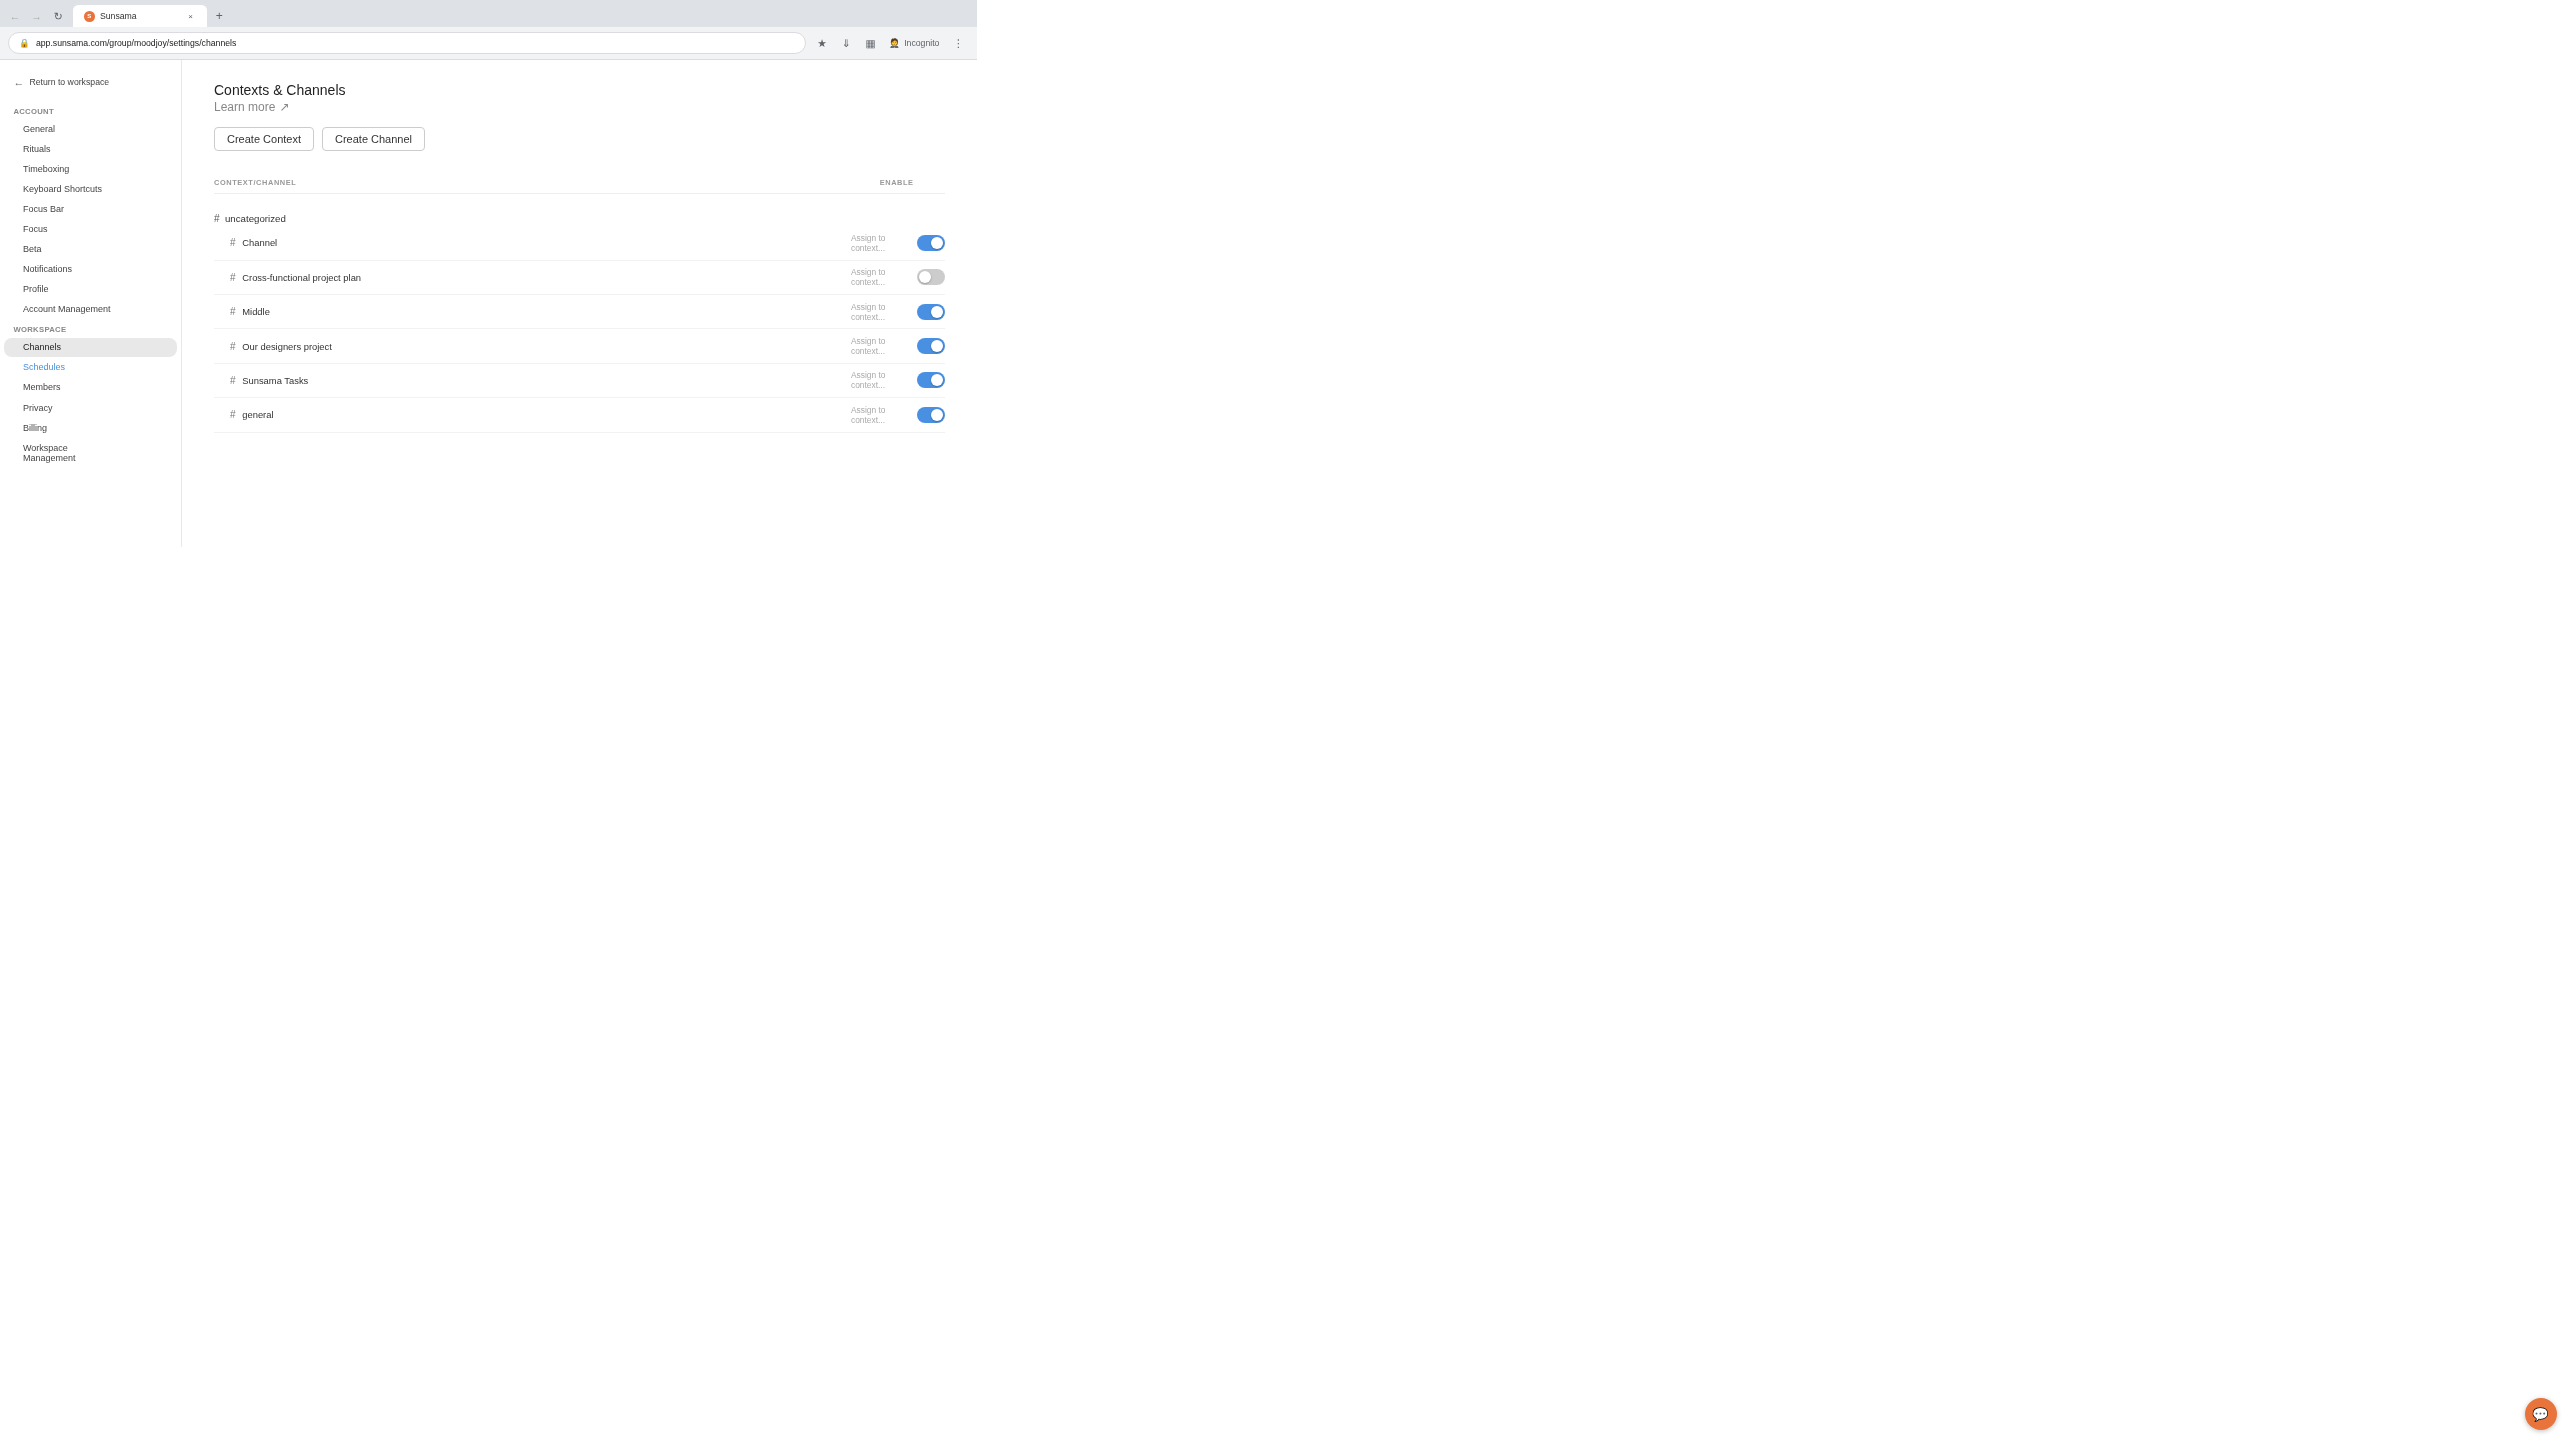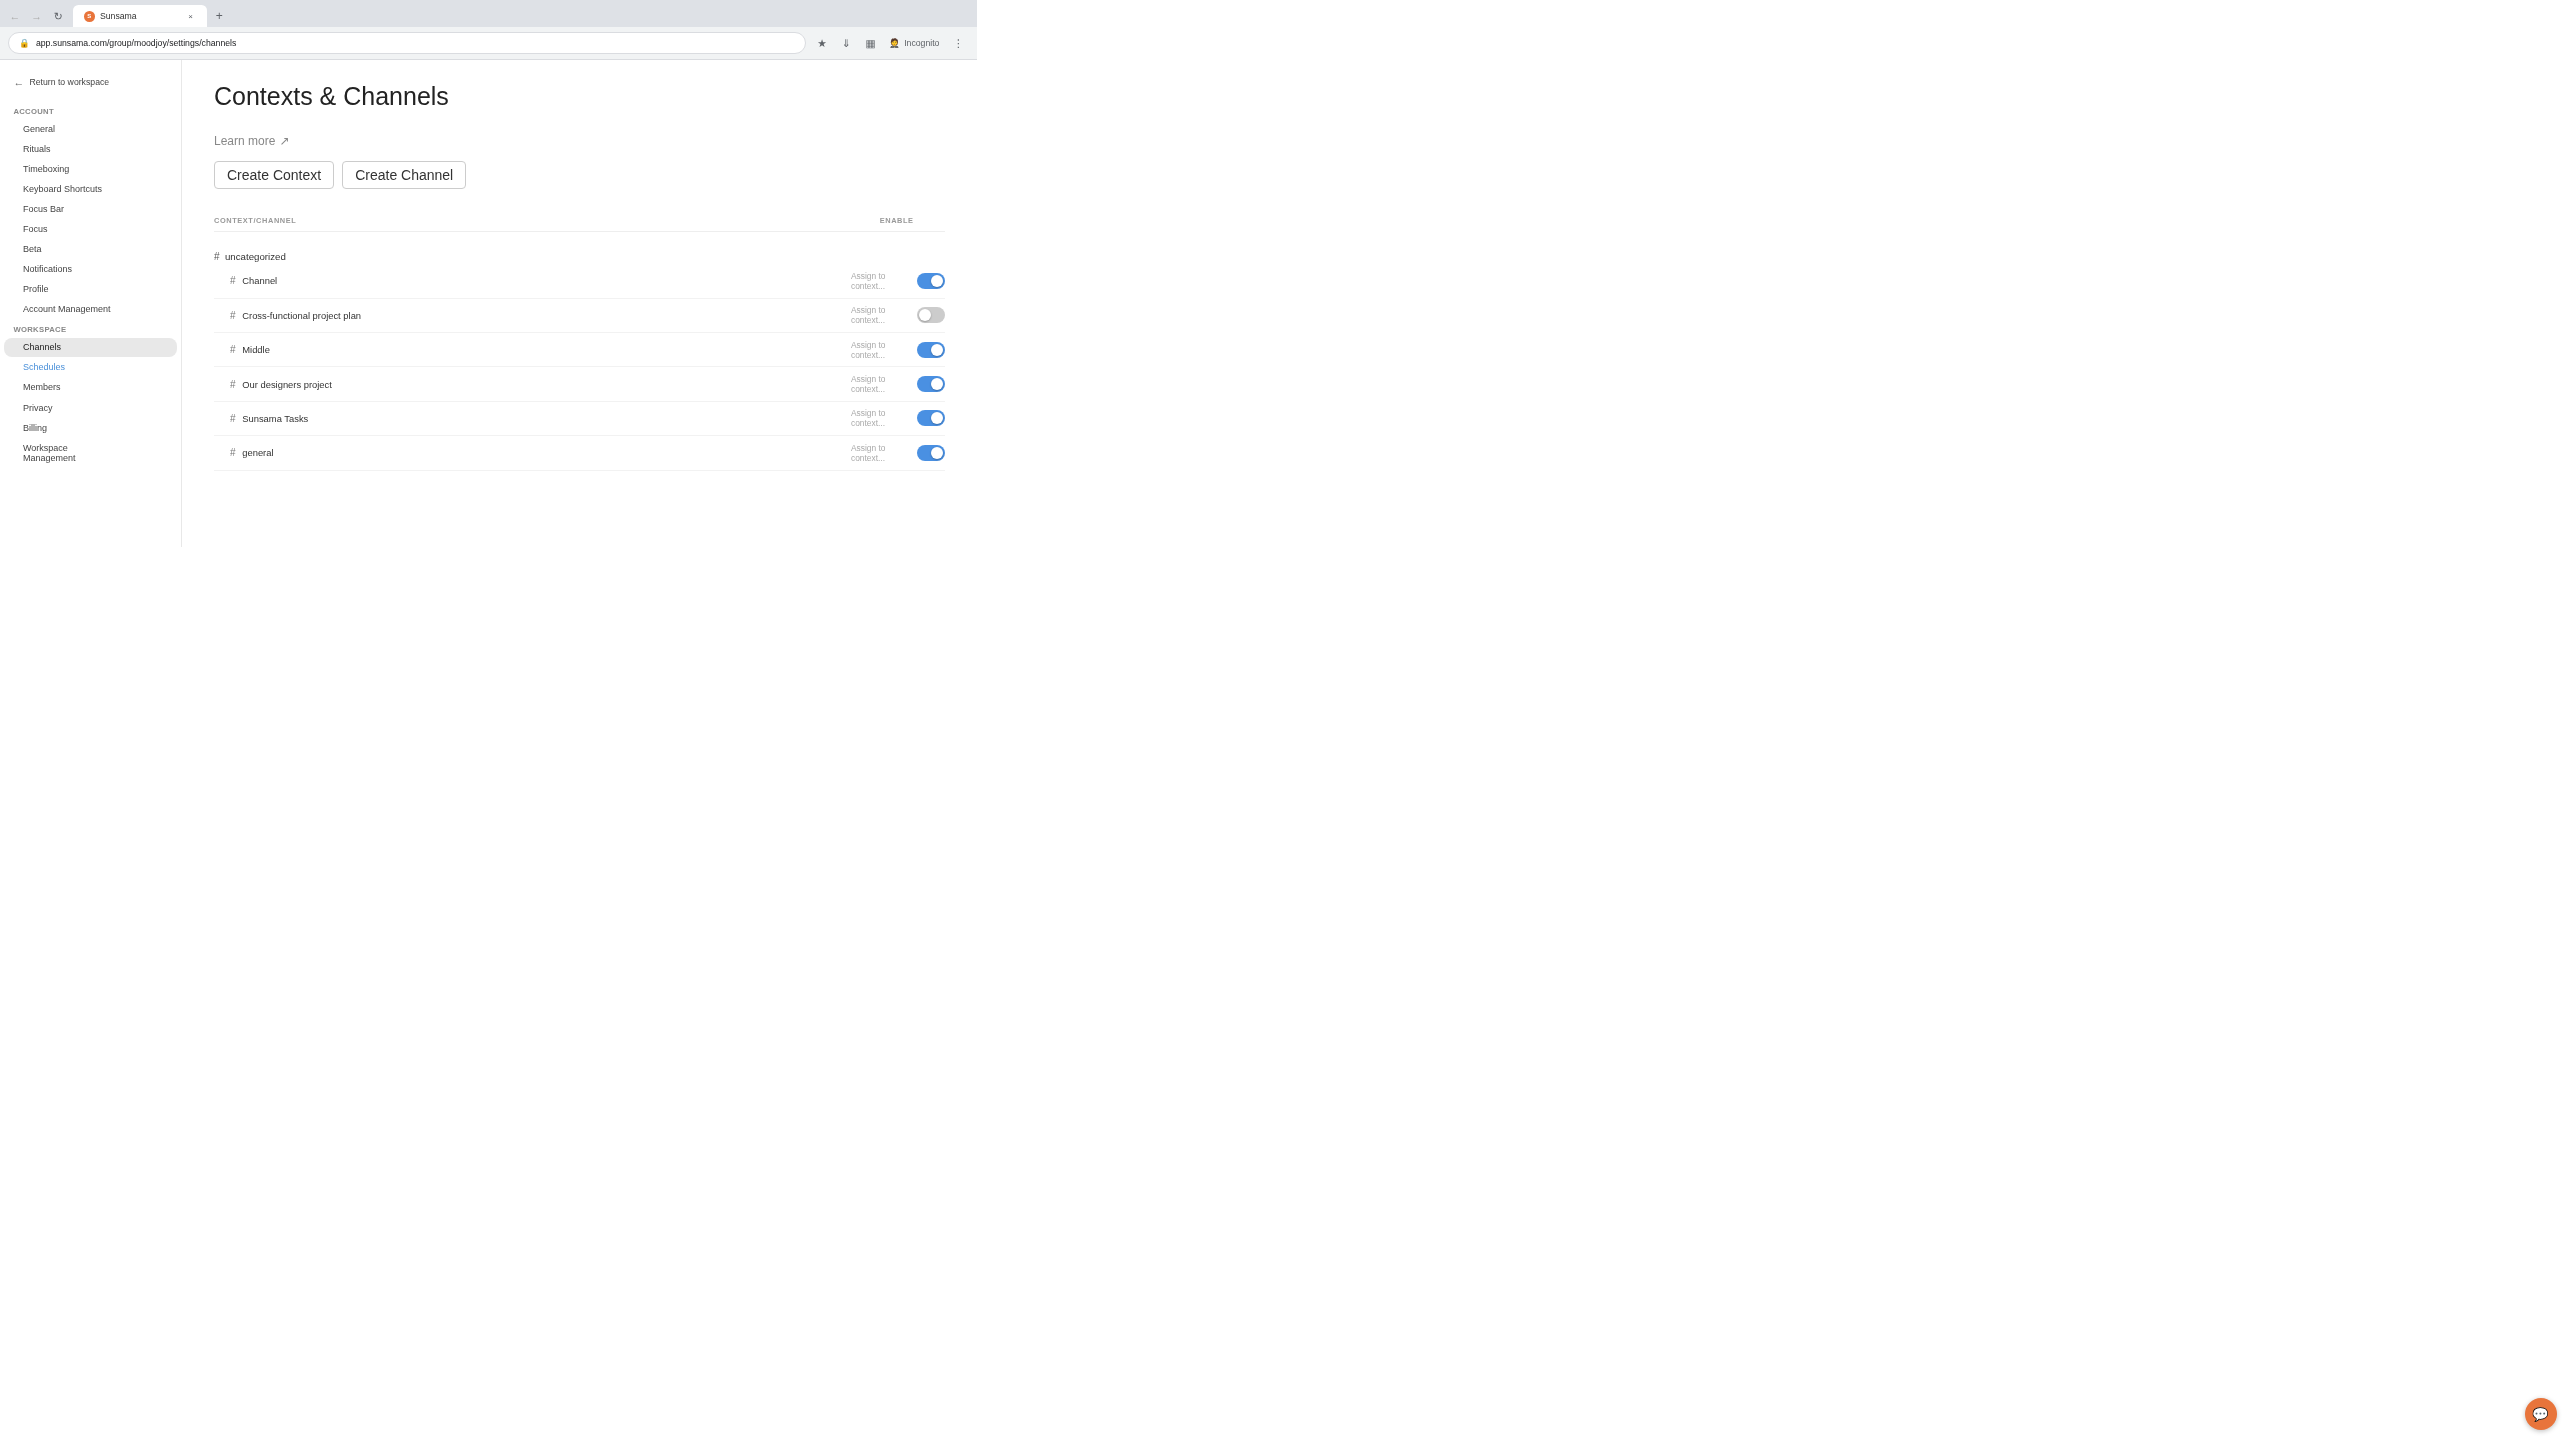--- a/index.html
+++ b/index.html
@@ -180,24 +180,24 @@
     }
 
     
     .main-content {
       flex: 1;
       overflow-y: auto;
       padding: 21.5px 32px;
     }
 
     .page-title {
-      font-size: 25px;
+      font-size: 14px;
       font-weight: 400;
       color: #222;
-      margin-bottom: 23px;
+      margin-bottom: 2px;
     }
 
     .learn-more-link {
       display: flex;
       align-items: center;
       gap: 4px;
       color: #888;
       font-size: 12px;
       cursor: pointer;
       margin-bottom: 13px;
@@ -208,21 +208,21 @@
       display: flex;
       gap: 8px;
       margin-bottom: 21.5px;
     }
     .action-btn {
       padding: 5.4px 12px;
       border: 0.7px solid #ccc;
       border-radius: 4px;
       background: #fff;
       cursor: pointer;
-      font-size: 14px;
+      font-size: 11px;
       color: #333;
       font-weight: 500;
     }
 
     .table-header {
       display: grid;
       grid-template-columns: 1fr 94px;
       padding: 5.4px 0;
       border-bottom: 0.7px solid #eee;
       margin-bottom: 11px;

